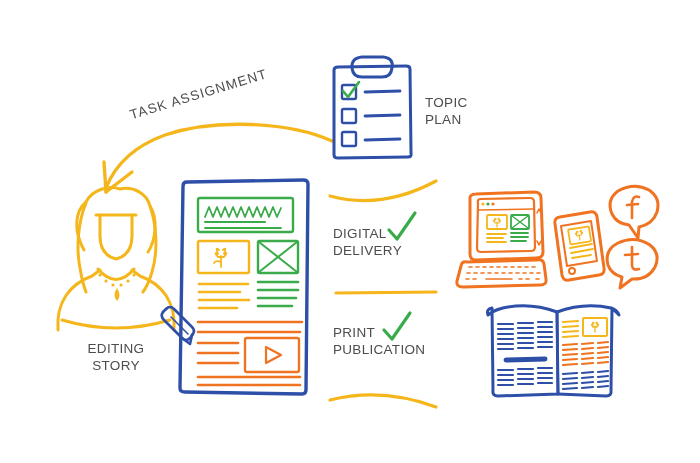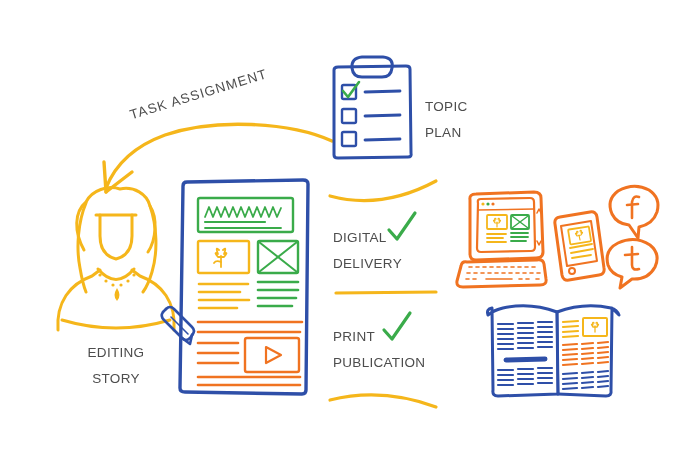--- a/index.html
+++ b/index.html
@@ -13,21 +13,21 @@
     height: 463px;
     background: #ffffff;
     overflow: hidden;
     font-family: "Liberation Sans", sans-serif;
   }
   .label {
     position: absolute;
     color: #4d4d4d;
     font-size: 13.5px;
     letter-spacing: 0.3px;
-    line-height: 26px;
+    line-height: 17px;
     white-space: pre-line;
     font-family: "Liberation Sans", sans-serif;
   }
   .label.center { text-align: center; }
   #arc-label {
     position: absolute;
     left: 128px;
     top: 108px;
     transform: rotate(-17deg);
     transform-origin: left top;

